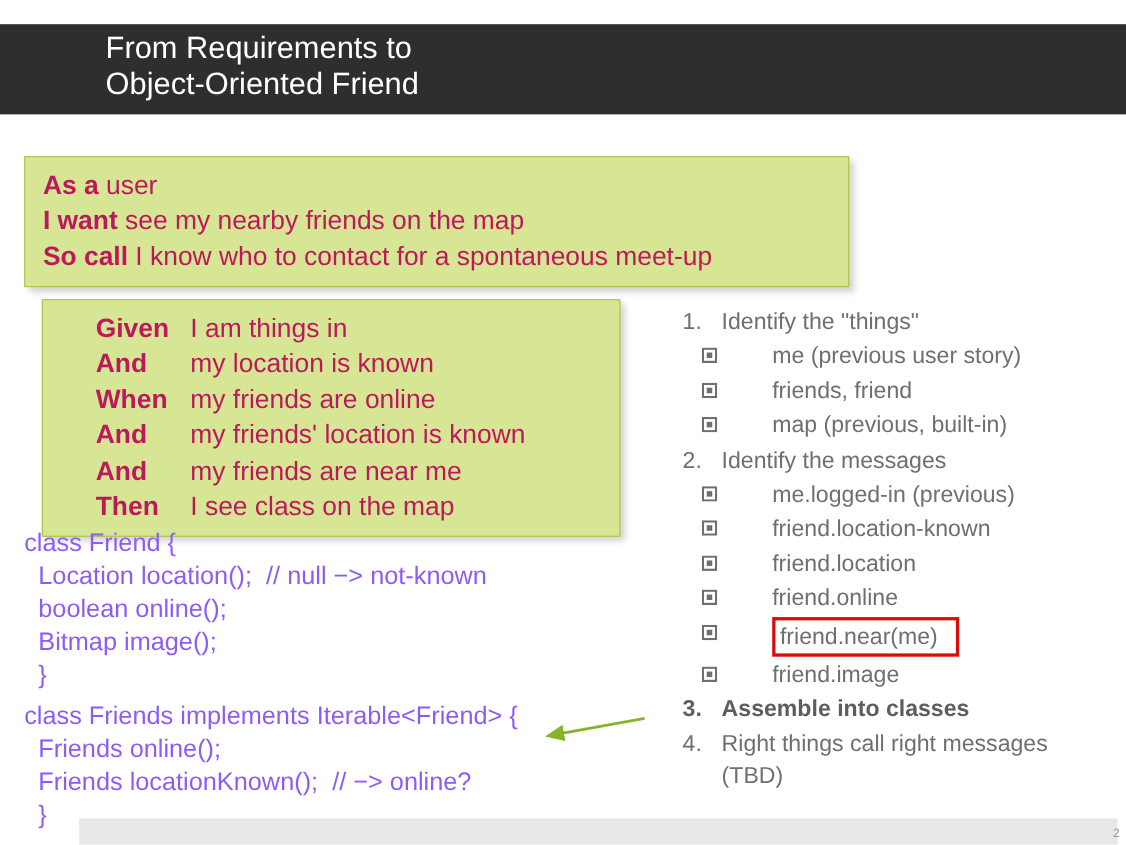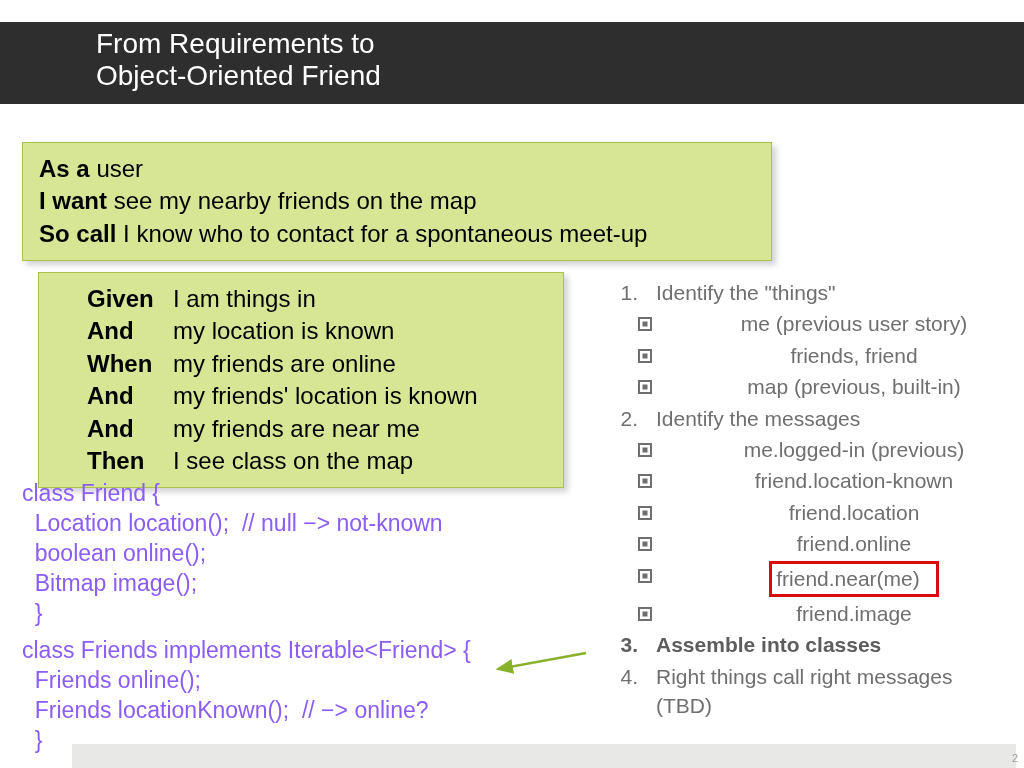--- a/index.html
+++ b/index.html
@@ -21,21 +21,21 @@
     font-weight: 300;
     line-height: 1.15;
     margin-top: 22px;
   }
   .story-box, .criteria-box {
     background: #d6e694;
     border: 1px solid #a9c249;
     box-shadow: 4px 4px 6px rgba(0,0,0,0.18);
     font-size: 24px;
     line-height: 1.35;
-    color: #000000;
+    color: #be185d;
     padding: 10px 16px;
   }
   .story-box {
     position: absolute;
     left: 22px;
     top: 142px;
     width: 716px;
   }
   .criteria-box {
     position: absolute;
@@ -69,21 +69,21 @@
   }
   .step-row { display: flex; margin-bottom: 2px; }
   .step-num { flex: 0 0 46px; text-align: right; padding-right: 18px; }
   .step-text { flex: 1 1 auto; }
   .sub-row { display: flex; margin-bottom: 2px; }
   .sub-bullet {
     flex: 0 0 46px; text-align: left; margin-left: 46px; padding-right: 18px;
     font-family: Arial, sans-serif;
   }
   .sub-bullet svg { width: 14px; height: 14px; }
-  .sub-text { flex: 1 1 auto; text-align: center; }
+  .sub-text { flex: 1 1 auto; }
   .bold-step { font-weight: bold; color: #5d5d5d; }
   .highlight-red {
     border: 3px solid #d90b0b;
     padding: 0 16px 1px 4px;
     display: inline-block;
   }
   .arrow {
     position: absolute;
     left: 490px;
     top: 647px;

